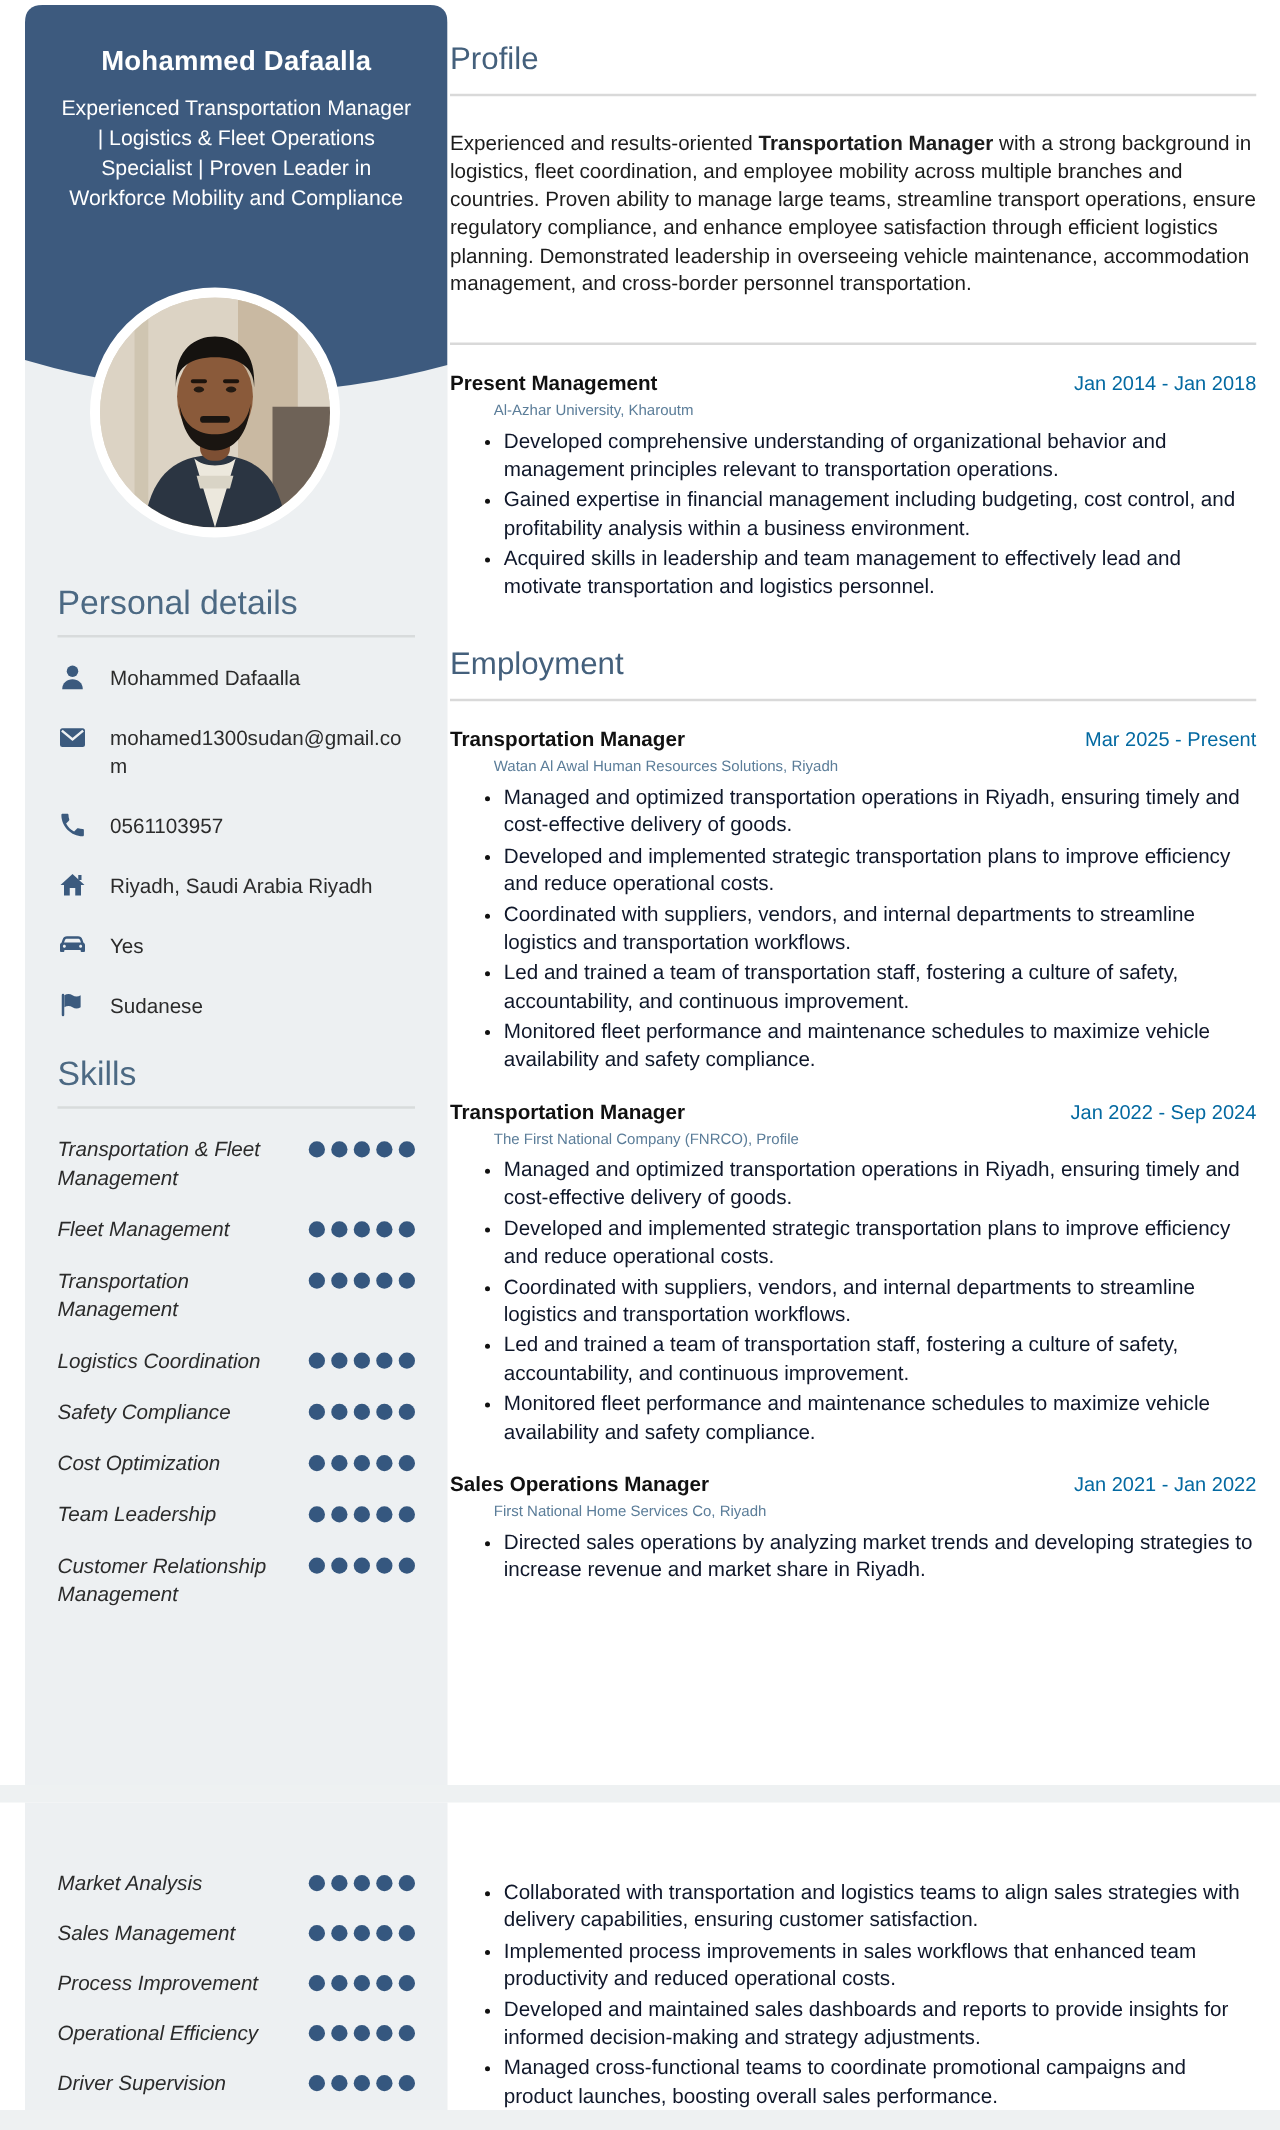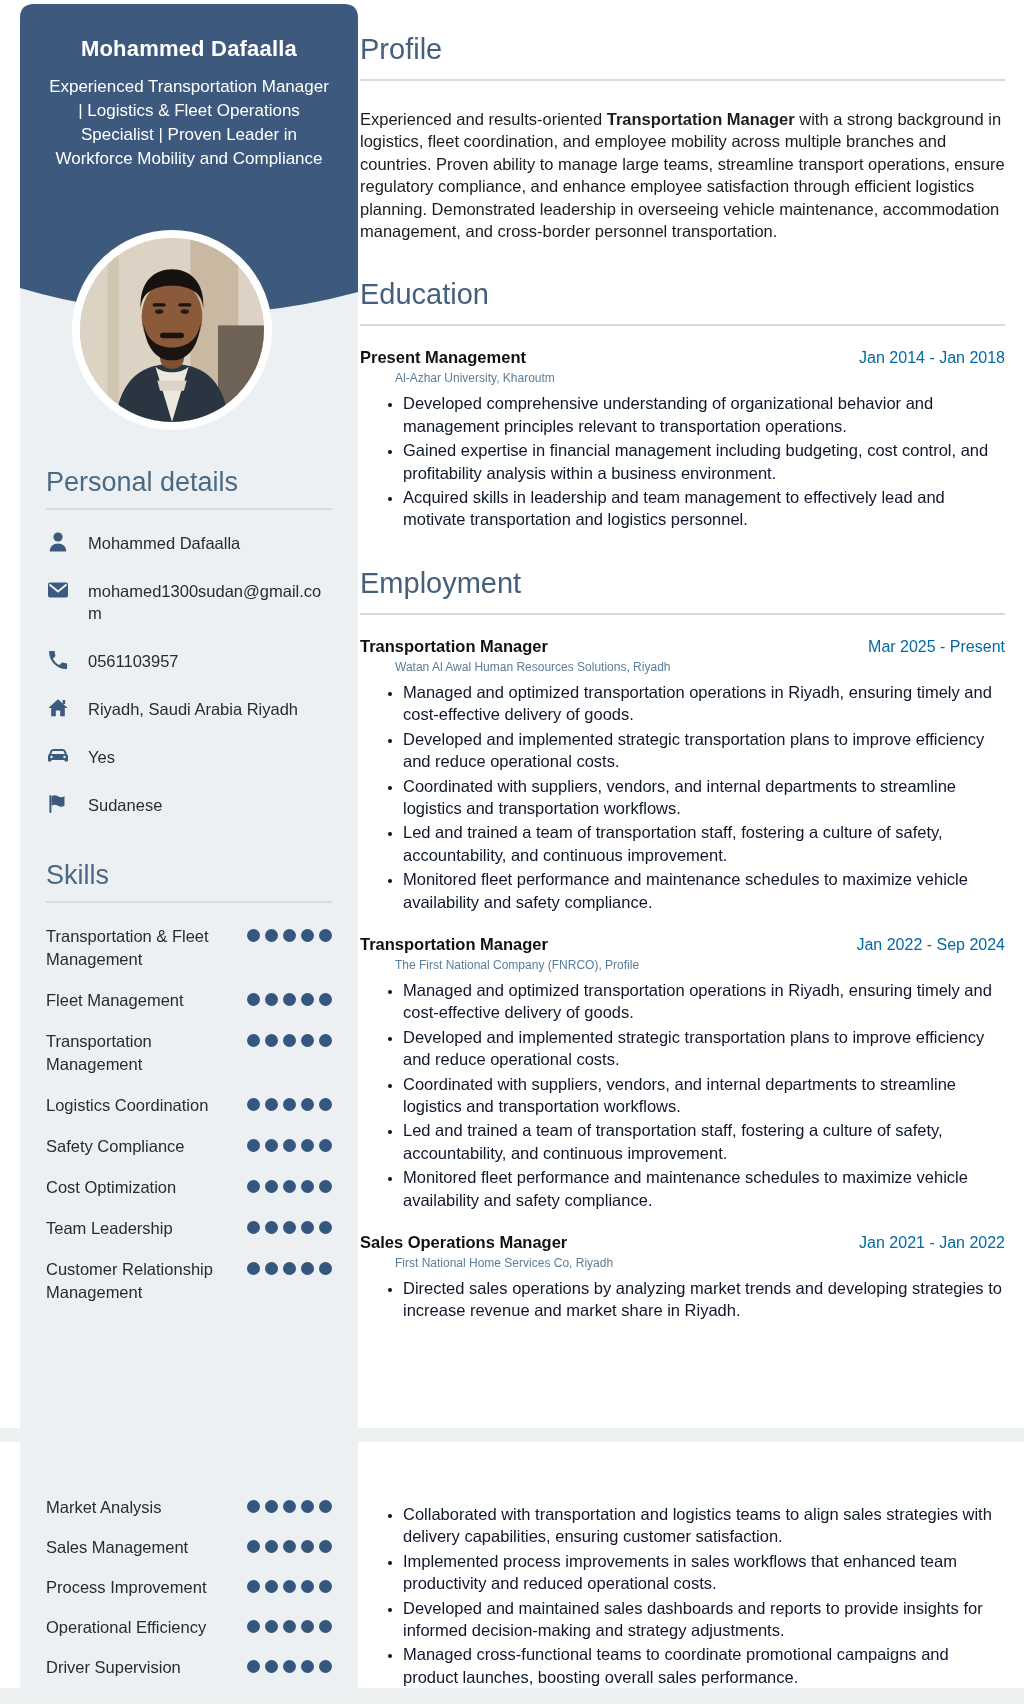--- a/index.html
+++ b/index.html
@@ -38,35 +38,35 @@
   .side-title { font-size:27px; font-weight:400; color:#4c6983; }
   .side-rule { border-top:2px solid #d8dbdc; margin-top:10px; }
 
   .personal { margin-top:296px; }
   .pd-items { margin-top:20px; }
   .pd-item { display:flex; align-items:flex-start; margin-bottom:24px; font-size:16.5px; color:#2b2b2b; }
   .pd-item .icn { flex:0 0 26px; height:24px; margin-right:16px; color:#3b5a7e; }
   .pd-item .icn svg { width:24px; height:24px; display:block; }
   .pd-item .val { padding-top:2px; line-height:22px; word-break:break-all; }
 
-  .skills { margin-top:44px; }
+  .skills { margin-top:28px; }
   .skill-rows { margin-top:22px; }
-  .skill-row { display:flex; justify-content:space-between; align-items:flex-start; margin-bottom:18px; }
+  .skill-row { display:flex; justify-content:space-between; align-items:flex-start; margin-bottom:18px;font-style:italic; }
   .skill-label { width:200px; font-size:16.5px; line-height:23px; color:#2b2b2b; }
   .dots { display:flex; gap:5px; padding-top:4px; flex-shrink:0; }
   .dots i { width:13px; height:13px; border-radius:50%; background:#35577f; display:block; }
   .sidebar-p2 .side-section { padding:0 26px; }
   .sidebar-p2 .skill-row { margin-bottom:17px; }
 
   
   .main { position:absolute; left:343px; top:0; width:681px; height:1704px; background:transparent; }
   .main-page1 { padding:33px 19px 0 17px; }
   .main-page2 { position:absolute; top:1496px; left:17px; width:645px; }
 
-  .main-title { font-size:29px; font-weight:400; color:#44607c; }
+  .main-title { font-size:25px; font-weight:400; color:#44607c; }
   .main-rule { border-top:2px solid #d9d9d9; margin-top:13px; }
   .profile-text { margin-top:27px; font-size:16.5px; line-height:22.4px; color:#1c1c1c; }
   .profile-text b { font-weight:bold; }
 
   .sec { margin-top:36px; }
   .entry { margin-top:22px; }
   .entry-head { display:flex; justify-content:space-between; align-items:baseline; }
   .role { font-size:16.5px; font-weight:bold; color:#111; }
   .dates { font-size:16px; font-weight:normal; color:#0369a1; white-space:nowrap; }
   .company { margin-top:4px; font-size:12px; color:#5b7d99;margin-left:35px; }
@@ -317,21 +317,20 @@
 <main class="main">
   <div class="main-page1">
 
     <section>
       <h2 class="main-title">Profile</h2>
       <div class="main-rule"></div>
       <p class="profile-text"><span>Experienced and results-oriented </span><b>Transportation Manager</b><span> with a strong background in logistics, fleet coordination, and employee mobility across multiple branches and countries. Proven ability to manage large teams, streamline transport operations, ensure regulatory compliance, and enhance employee satisfaction through efficient logistics planning. Demonstrated leadership in overseeing vehicle maintenance, accommodation management, and cross-border personnel transportation.</span></p>
     </section>
 
     <section class="sec">
-      <h2 class="main-title">Education</h2>
       <div class="main-rule"></div>
       <div class="entry">
         <div class="entry-head">
           <span class="role">Present Management</span>
           <span class="dates">Jan 2014 - Jan 2018</span>
         </div>
         <div class="company">Al-Azhar University, Kharoutm</div>
         <ul class="bullets">
           <li>Developed comprehensive understanding of organizational behavior and management principles relevant to transportation operations.</li>
           <li>Gained expertise in financial management including budgeting, cost control, and profitability analysis within a business environment.</li>

